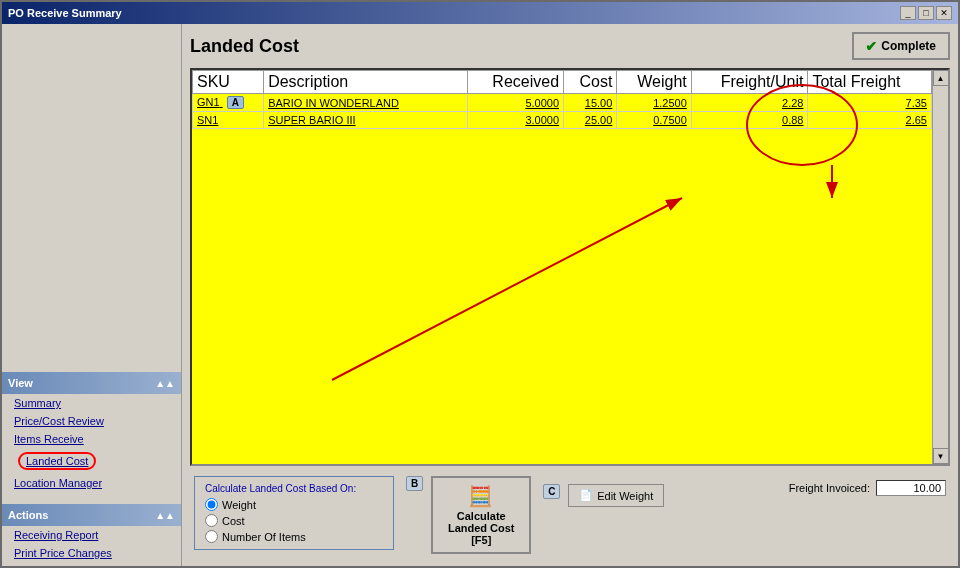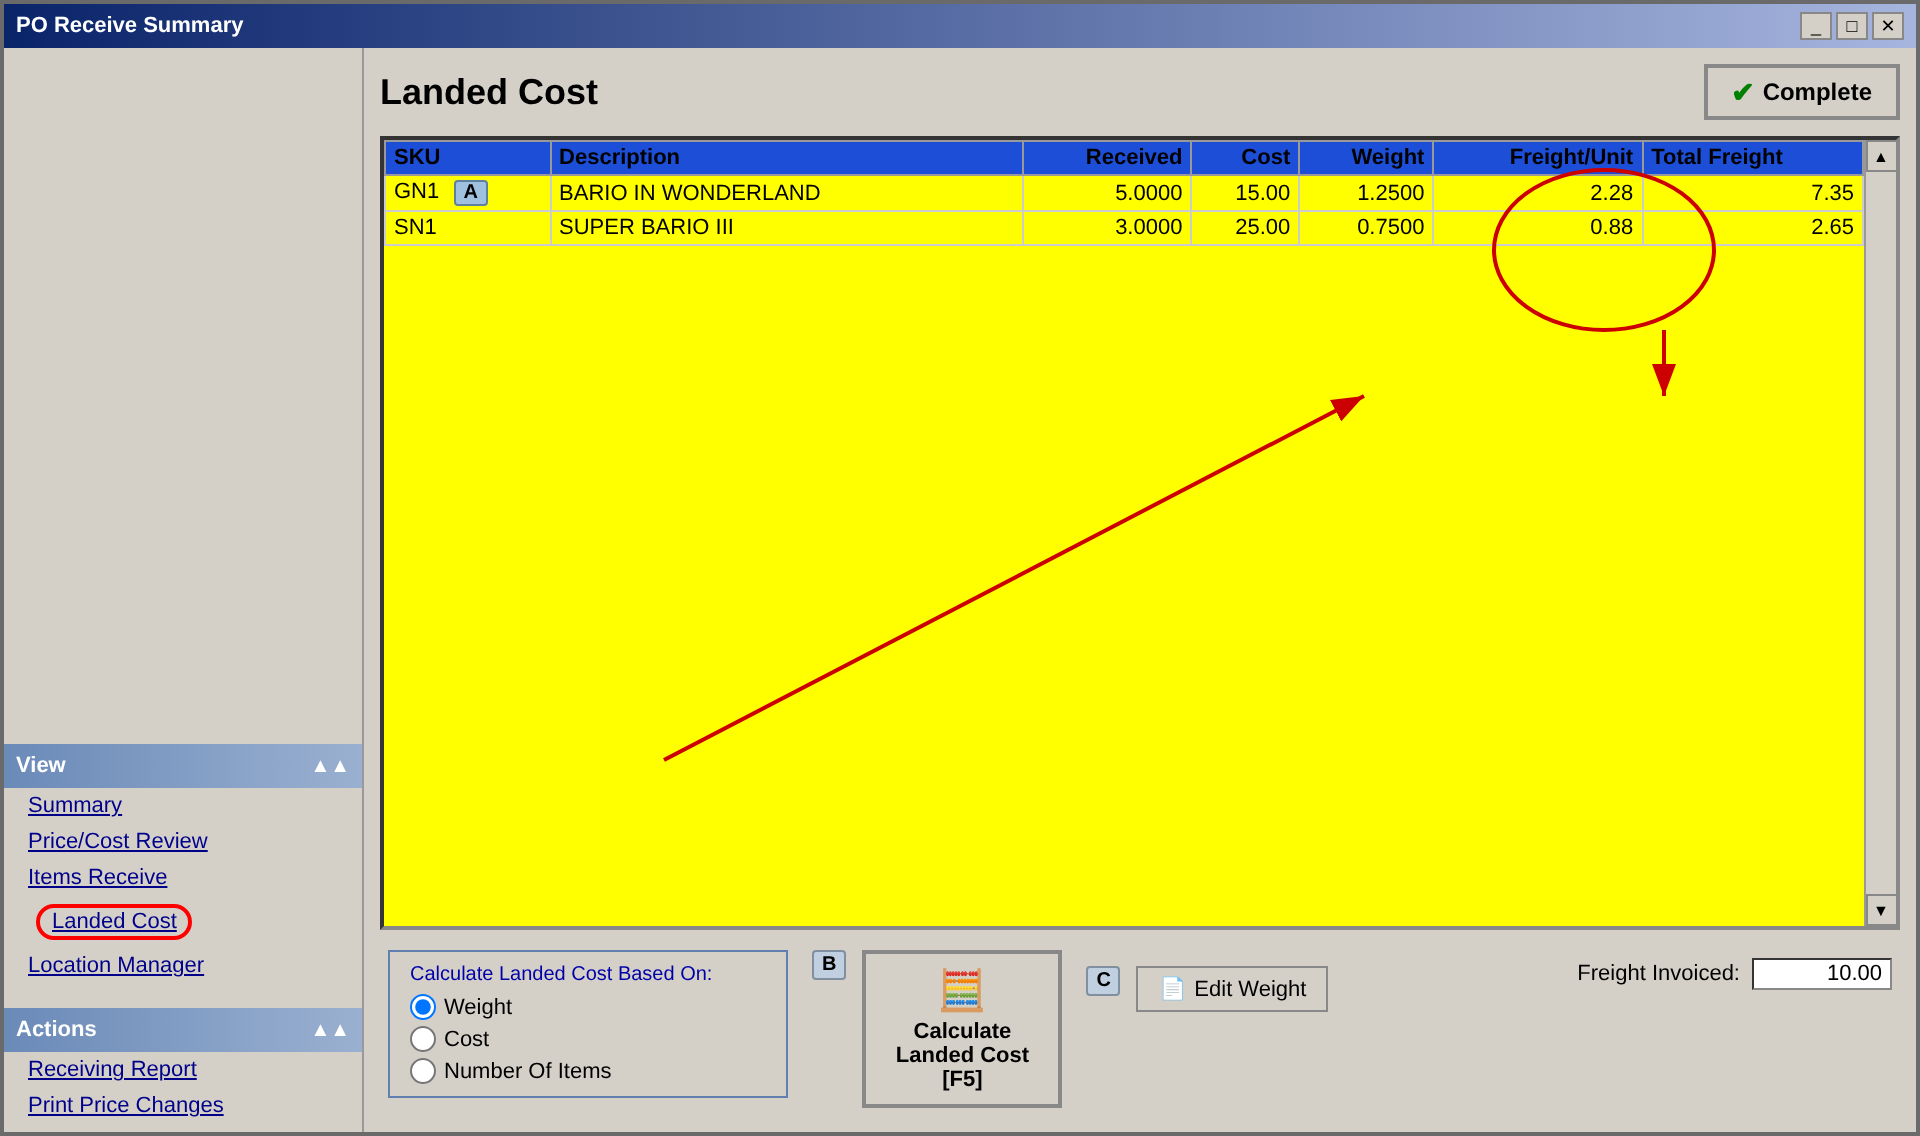--- a/index.html
+++ b/index.html
@@ -175,34 +175,35 @@
     }
 
     thead tr {
       background: #d4d0c8;
     }
 
     thead th {
       border: 1px solid #999;
       padding: 2px 4px;
       text-align: left;
-      font-weight: bold;
-      font-size: 11px;
+      font-weight: normal;
+      font-size: 16px;
       white-space: nowrap;
-      background: #1d4ed8;
+      background: #ffffff;
     }
 
     tbody tr {
       background: #ffff00;
     }
 
     tbody td {
       border: 1px solid #ccc;
       padding: 2px 4px;
       font-size: 11px;
+      text-decoration: underline;
     }
 
     td.num {
       text-align: right;
     }
 
     .label-badge {
       background: #a0c0e0;
       border: 1px solid #6080a0;
       padding: 0 4px;

